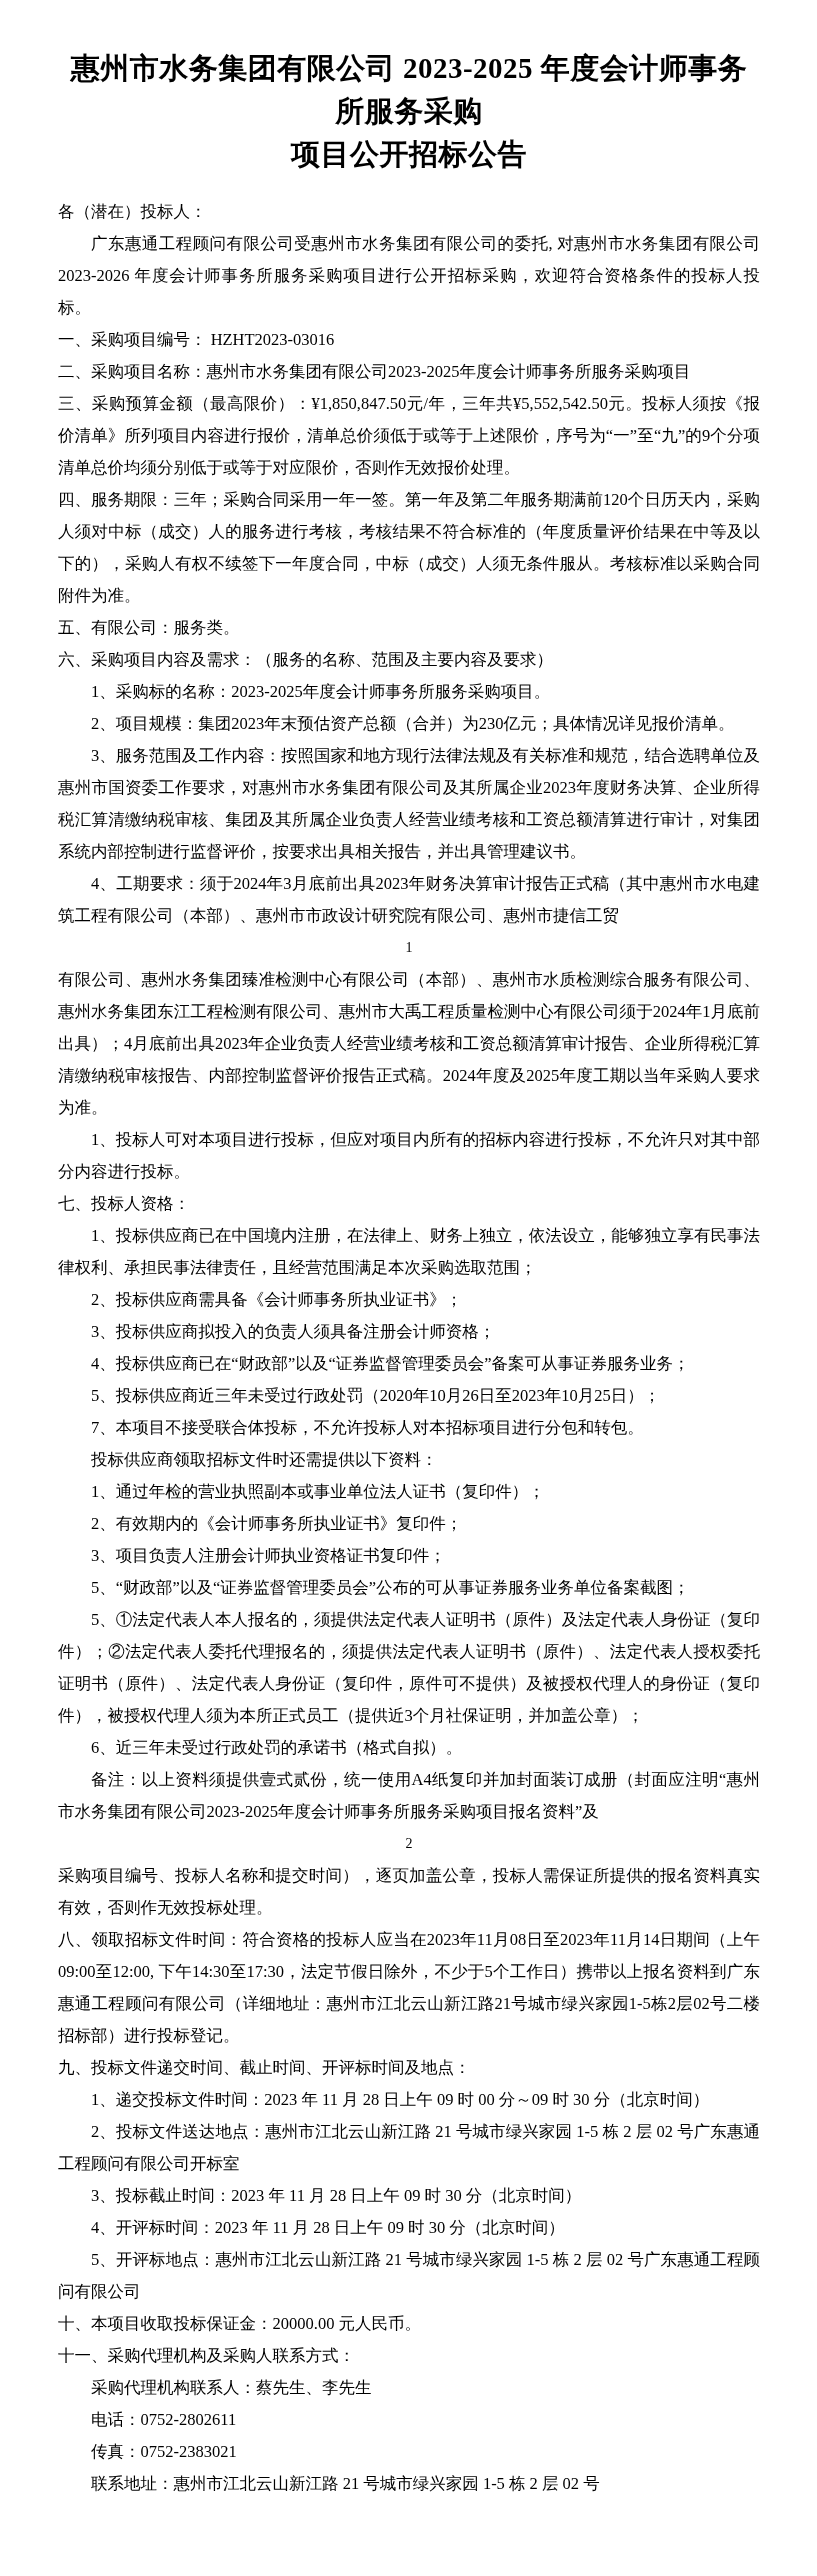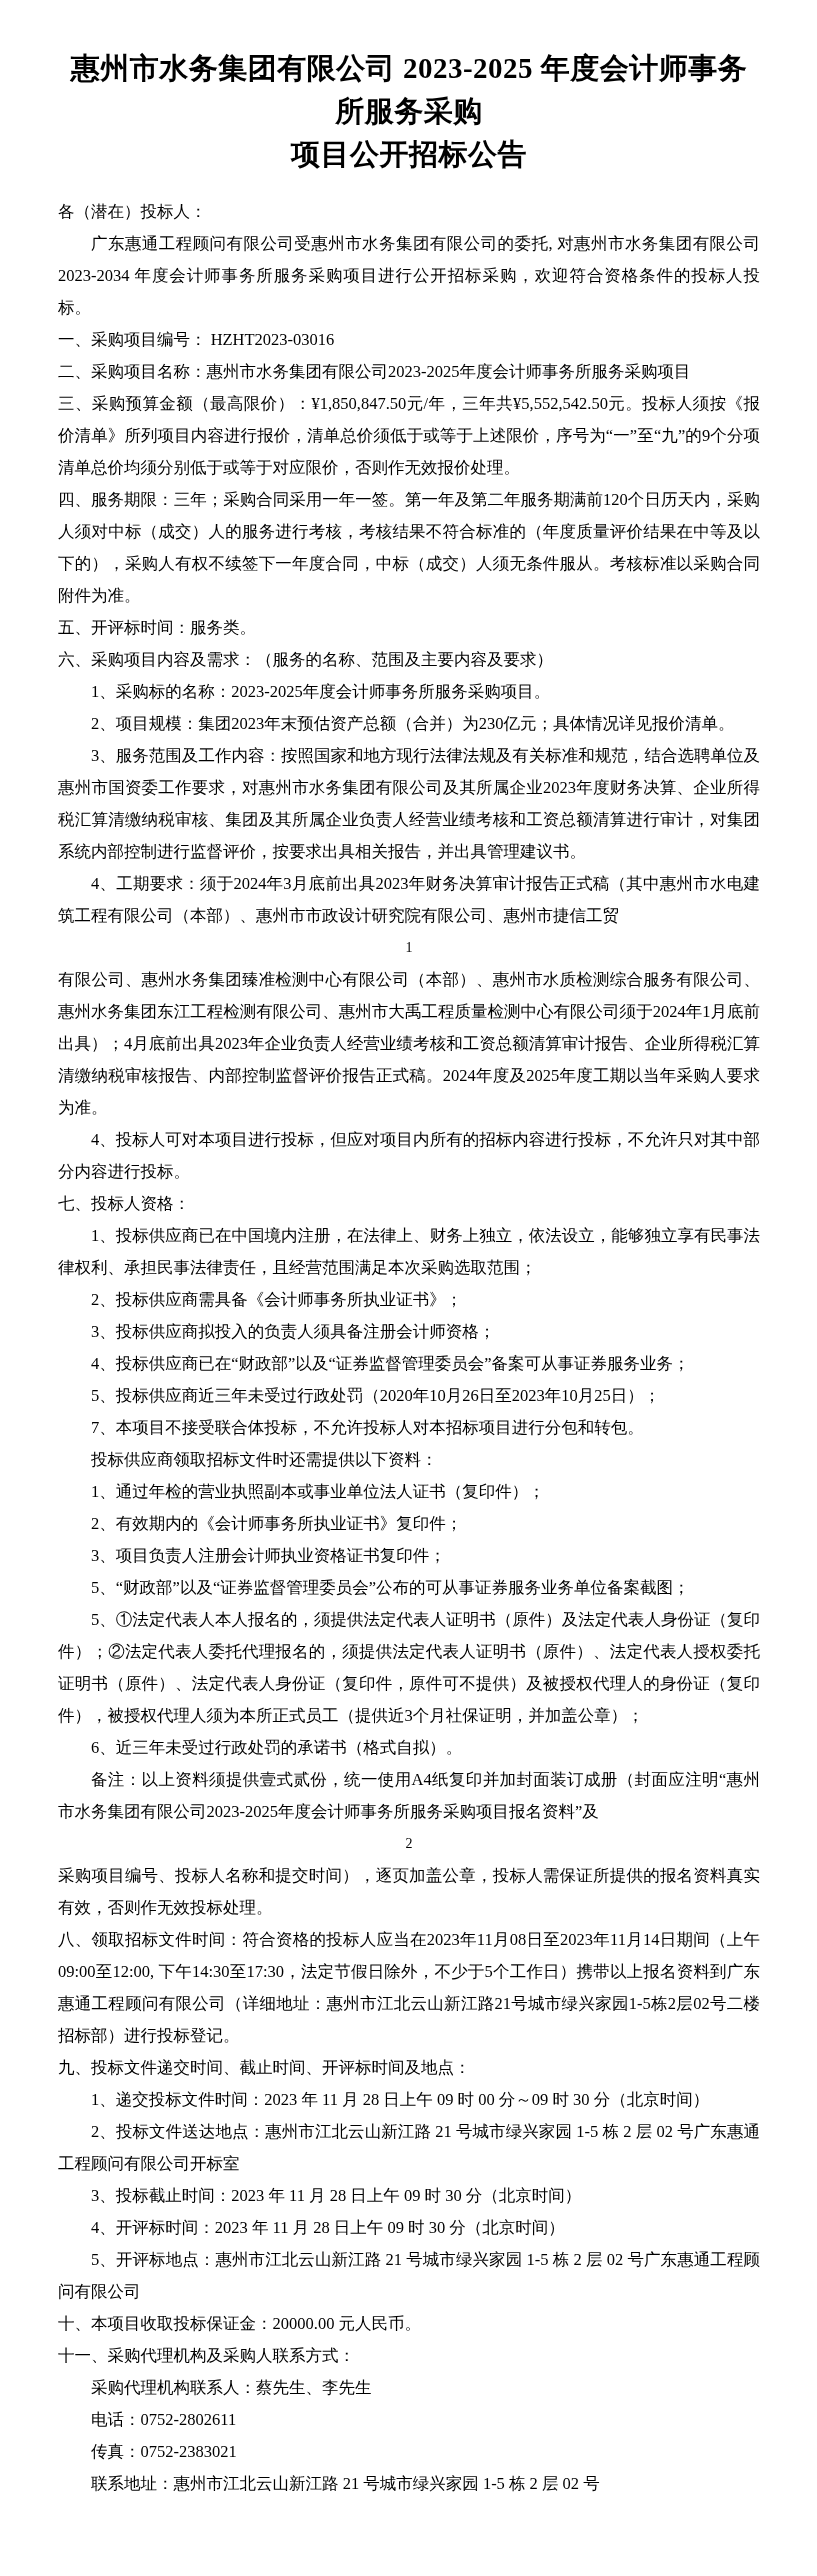--- a/index.html
+++ b/index.html
@@ -41,34 +41,34 @@
 </head>
 <body>
 
 <div class="page">
   <div class="title-block">
     <div class="title-line">惠州市水务集团有限公司 2023-2025 年度会计师事务所服务采购</div>
     <div class="title-line">项目公开招标公告</div>
   </div>
   <div>
       <p class="para plain">各（潜在）投标人：</p>
-      <p class="para indent">广东惠通工程顾问有限公司受惠州市水务集团有限公司的委托, 对惠州市水务集团有限公司 2023-2034 年度会计师事务所服务采购项目进行公开招标采购，欢迎符合资格条件的投标人投标。</p>
+      <p class="para indent">广东惠通工程顾问有限公司受惠州市水务集团有限公司的委托, 对惠州市水务集团有限公司 2023-2026 年度会计师事务所服务采购项目进行公开招标采购，欢迎符合资格条件的投标人投标。</p>
       <p class="para plain">一、采购项目编号： HZHT2023-03016</p>
       <p class="para plain">二、采购项目名称：惠州市水务集团有限公司2023-2025年度会计师事务所服务采购项目</p>
       <p class="para plain">三、采购预算金额（最高限价）：¥1,850,847.50元/年，三年共¥5,552,542.50元。投标人须按《报价清单》所列项目内容进行报价，清单总价须低于或等于上述限价，序号为“一”至“九”的9个分项清单总价均须分别低于或等于对应限价，否则作无效报价处理。</p>
       <p class="para plain">四、服务期限：三年；采购合同采用一年一签。第一年及第二年服务期满前120个日历天内，采购人须对中标（成交）人的服务进行考核，考核结果不符合标准的（年度质量评价结果在中等及以下的），采购人有权不续签下一年度合同，中标（成交）人须无条件服从。考核标准以采购合同附件为准。</p>
-      <p class="para plain">五、开评标时间：服务类。</p>
+      <p class="para plain">五、有限公司：服务类。</p>
       <p class="para plain">六、采购项目内容及需求：（服务的名称、范围及主要内容及要求）</p>
       <p class="para indent">1、采购标的名称：2023-2025年度会计师事务所服务采购项目。</p>
       <p class="para indent">2、项目规模：集团2023年末预估资产总额（合并）为230亿元；具体情况详见报价清单。</p>
       <p class="para indent">3、服务范围及工作内容：按照国家和地方现行法律法规及有关标准和规范，结合选聘单位及惠州市国资委工作要求，对惠州市水务集团有限公司及其所属企业2023年度财务决算、企业所得税汇算清缴纳税审核、集团及其所属企业负责人经营业绩考核和工资总额清算进行审计，对集团系统内部控制进行监督评价，按要求出具相关报告，并出具管理建议书。</p>
       <p class="para indent">4、工期要求：须于2024年3月底前出具2023年财务决算审计报告正式稿（其中惠州市水电建筑工程有限公司（本部）、惠州市市政设计研究院有限公司、惠州市捷信工贸</p>
       <p class="para pagenum">1</p>
       <p class="para plain">有限公司、惠州水务集团臻准检测中心有限公司（本部）、惠州市水质检测综合服务有限公司、惠州水务集团东江工程检测有限公司、惠州市大禹工程质量检测中心有限公司须于2024年1月底前出具）；4月底前出具2023年企业负责人经营业绩考核和工资总额清算审计报告、企业所得税汇算清缴纳税审核报告、内部控制监督评价报告正式稿。2024年度及2025年度工期以当年采购人要求为准。</p>
-      <p class="para indent">4、投标人可对本项目进行投标，但应对项目内所有的招标内容进行投标，不允许只对其中部分内容进行投标。</p>
+      <p class="para indent">1、投标人可对本项目进行投标，但应对项目内所有的招标内容进行投标，不允许只对其中部分内容进行投标。</p>
       <p class="para plain">七、投标人资格：</p>
       <p class="para indent">1、投标供应商已在中国境内注册，在法律上、财务上独立，依法设立，能够独立享有民事法律权利、承担民事法律责任，且经营范围满足本次采购选取范围；</p>
       <p class="para indent">2、投标供应商需具备《会计师事务所执业证书》；</p>
       <p class="para indent">3、投标供应商拟投入的负责人须具备注册会计师资格；</p>
       <p class="para indent">4、投标供应商已在“财政部”以及“证券监督管理委员会”备案可从事证券服务业务；</p>
       <p class="para indent">5、投标供应商近三年未受过行政处罚（2020年10月26日至2023年10月25日）；</p>
       <p class="para indent">7、本项目不接受联合体投标，不允许投标人对本招标项目进行分包和转包。</p>
       <p class="para indent">投标供应商领取招标文件时还需提供以下资料：</p>
       <p class="para indent">1、通过年检的营业执照副本或事业单位法人证书（复印件）；</p>
       <p class="para indent">2、有效期内的《会计师事务所执业证书》复印件；</p>

